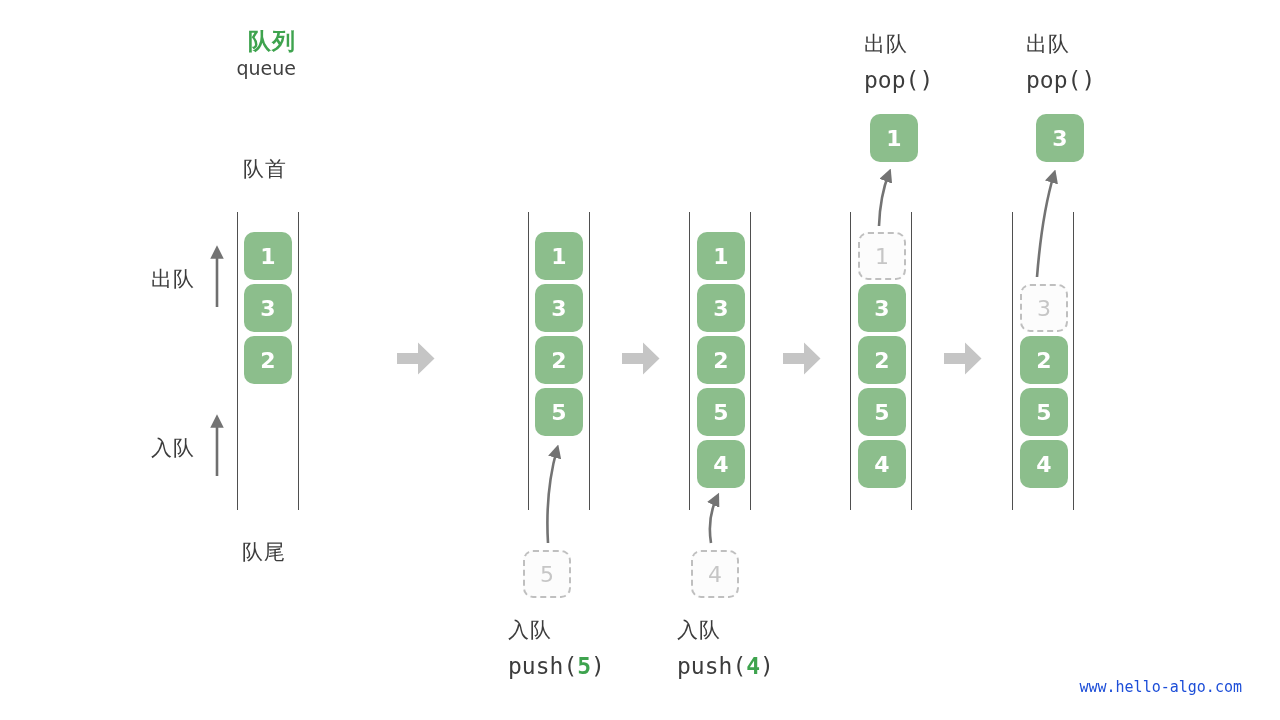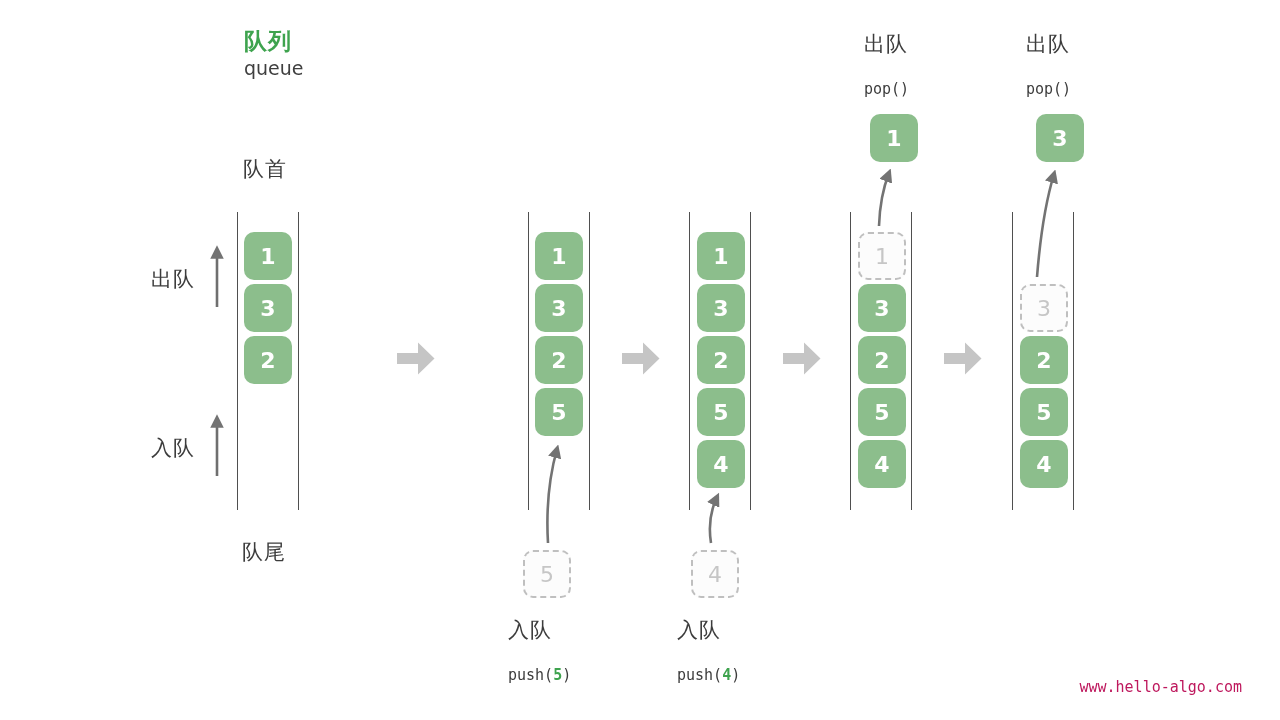--- a/index.html
+++ b/index.html
@@ -3,21 +3,21 @@
 <meta charset="utf-8">
 <style>
   html,body{margin:0;padding:0;}
   body{width:1280px;height:720px;background:#ffffff;overflow:hidden;
        font-family:"DejaVu Sans","Liberation Sans",sans-serif;}
   .canvas{position:relative;width:1280px;height:720px;background:#ffffff;}
 
   .overlay{position:absolute;left:0;top:0;width:1280px;height:720px;pointer-events:none;}
 
   
-  .title-block{position:absolute;left:244px;top:26px;width:76px;text-align:left;}
+  .title-block{position:absolute;left:220px;top:26px;width:76px;text-align:right;}
   .title-zh{font-size:23px;font-weight:700;color:var(--accent-green,#3EA34E);letter-spacing:1px;}
   .title-en{font-size:19px;color:#3F3F3F;}
 
   
   .lbl{position:absolute;font-size:21px;font-weight:400;color:#3C3C3C;letter-spacing:1px;}
   .lbl-front{left:243px;top:155px;}
   .lbl-rear{left:242px;top:538px;}
   .lbl-deq{left:151px;top:265px;}
   .lbl-enq{left:151px;top:434px;}
 
@@ -37,30 +37,30 @@
   .s1{top:232px;} .s2{top:284px;} .s3{top:336px;} .s4{top:388px;} .s5{top:440px;}
   .popped1{left:870px;top:114px;}
   .popped2{left:1036px;top:114px;}
   .incoming1{left:523px;top:550px;}
   .incoming2{left:691px;top:550px;}
 
   
   .op{position:absolute;}
   .op .op-zh{font-size:21px;color:#3C3C3C;letter-spacing:1px;}
   .op .op-code{font-family:"DejaVu Sans Mono","Liberation Mono",monospace;
-               font-size:15px;color:#3C3C3C;margin-top:22px;}
+               font-size:23px;color:#3C3C3C;margin-top:9px;}
   .op .arg{color:var(--accent-green,#3EA34E);font-weight:700;}
   .op-push5{left:508px;top:616px;}
   .op-push4{left:677px;top:616px;}
   .op-pop1{left:864px;top:30px;}
   .op-pop2{left:1026px;top:30px;}
 
   .watermark{position:absolute;right:38px;bottom:24px;
              font-family:"DejaVu Sans Mono","Liberation Mono",monospace;
-             font-size:15px;color:#be185d;}
+             font-size:15px;color:#1d4ed8;}
 </style>
 </head>
 <body>
 
 <div class="canvas">
 
   <svg class="overlay" viewBox="0 0 1280 720">
     <defs>
       <marker id="ah" viewBox="0 0 10 10" refX="6.5" refY="5" markerWidth="5.2" markerHeight="5.2" orient="auto-start-reverse">
         <path d="M0,0 L10,5 L0,10 z" fill="#737373"></path>

